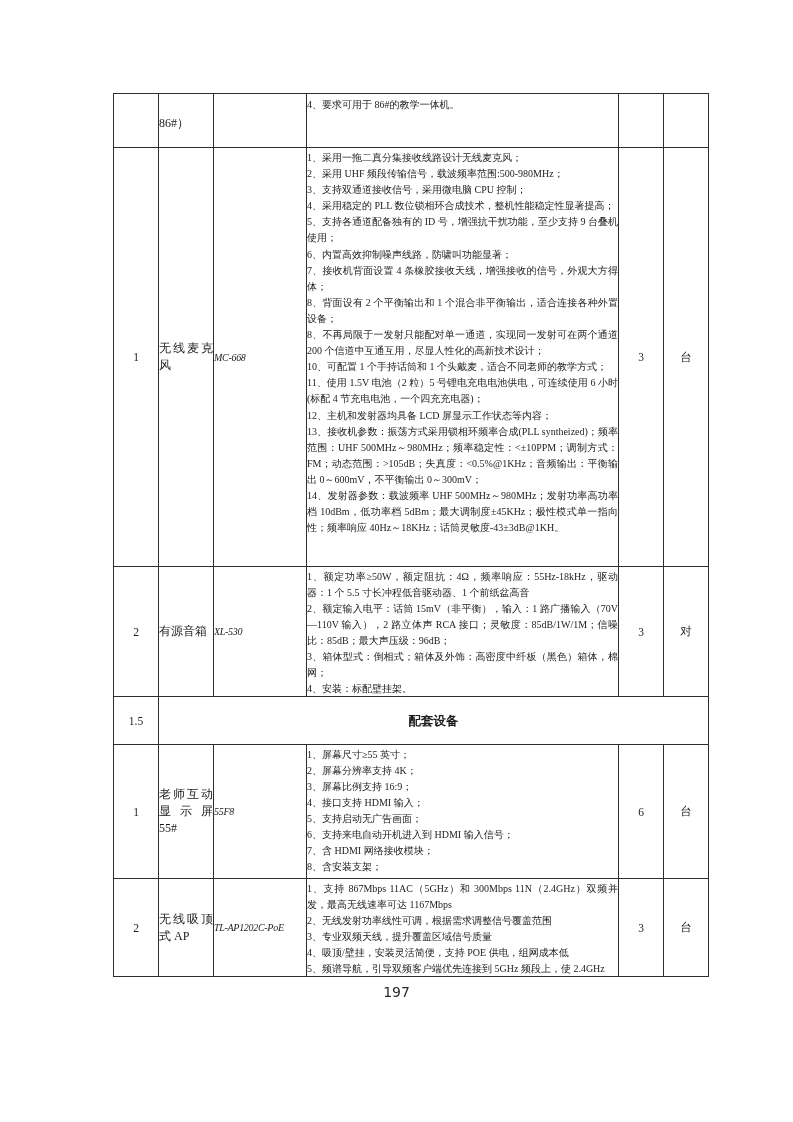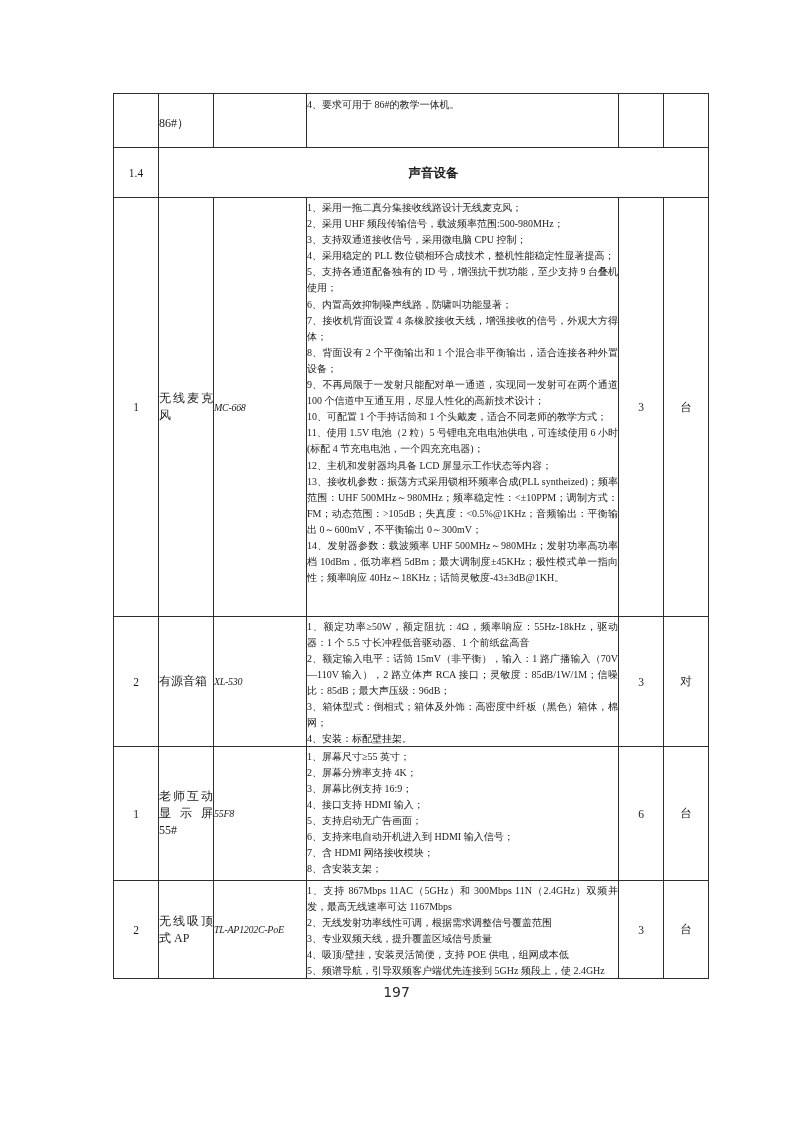--- a/index.html
+++ b/index.html
@@ -98,44 +98,38 @@
     <td class="model-cell"></td>
     <td class="spec-cell">
       <div class="spec-clip" style="height:48px">
         <div class="spec-line">4、要求可用于 86#的教学一体机。</div>
       </div>
     </td>
     <td class="qty-cell"></td>
     <td class="unit-cell"></td>
   </tr>
 
-  <tr style="height:50px">
-    <td class="seq-cell">1.4</td>
-    <td class="section-title-cell" colspan="5">
-      <span class="st">声音设备</span>
-    </td>
-  </tr>
 
   <tr style="height:419px">
     <td class="seq-cell">1</td>
     <td class="name-cell">
       <div class="nm">无线麦克风</div>
     </td>
     <td class="model-cell">MC-668</td>
     <td class="spec-cell">
       <div class="spec-clip" style="height:414px">
         <div class="spec-line">1、采用一拖二真分集接收线路设计无线麦克风；</div>
         <div class="spec-line">2、采用 UHF 频段传输信号，载波频率范围:500-980MHz；</div>
         <div class="spec-line">3、支持双通道接收信号，采用微电脑 CPU 控制；</div>
         <div class="spec-line">4、采用稳定的 PLL 数位锁相环合成技术，整机性能稳定性显著提高；</div>
         <div class="spec-line">5、支持各通道配备独有的 ID 号，增强抗干扰功能，至少支持 9 台叠机使用；</div>
         <div class="spec-line">6、内置高效抑制噪声线路，防啸叫功能显著；</div>
         <div class="spec-line">7、接收机背面设置 4 条橡胶接收天线，增强接收的信号，外观大方得体；</div>
         <div class="spec-line">8、背面设有 2 个平衡输出和 1 个混合非平衡输出，适合连接各种外置设备；</div>
-        <div class="spec-line">9、不再局限于一发射只能配对单一通道，实现同一发射可在两个通道 100 个信道中互通互用，尽显人性化的高新技术设计；</div>
+        <div class="spec-line">8、不再局限于一发射只能配对单一通道，实现同一发射可在两个通道 200 个信道中互通互用，尽显人性化的高新技术设计；</div>
         <div class="spec-line">10、可配置 1 个手持话筒和 1 个头戴麦，适合不同老师的教学方式；</div>
         <div class="spec-line">11、使用 1.5V 电池（2 粒）5 号锂电充电电池供电，可连续使用 6 小时(标配 4 节充电电池，一个四充充电器)；</div>
         <div class="spec-line">12、主机和发射器均具备 LCD 屏显示工作状态等内容；</div>
         <div class="spec-line">13、接收机参数：振荡方式采用锁相环频率合成(PLL syntheized)；频率范围：UHF 500MHz～980MHz；频率稳定性：&lt;±10PPM；调制方式：FM；动态范围：&gt;105dB；失真度：&lt;0.5%@1KHz；音频输出：平衡输出 0～600mV，不平衡输出 0～300mV；</div>
         <div class="spec-line">14、发射器参数：载波频率 UHF 500MHz～980MHz；发射功率高功率档 10dBm，低功率档 5dBm；最大调制度±45KHz；极性模式单一指向性；频率响应 40Hz～18KHz；话筒灵敏度-43±3dB@1KH。</div>
       </div>
     </td>
     <td class="qty-cell">3</td>
     <td class="unit-cell">台</td>
   </tr>
@@ -151,20 +145,26 @@
         <div class="spec-line">1、额定功率≥50W，额定阻抗：4Ω，频率响应：55Hz-18kHz，驱动器：1 个 5.5 寸长冲程低音驱动器、1 个前纸盆高音</div>
         <div class="spec-line">2、额定输入电平：话筒 15mV（非平衡），输入：1 路广播输入（70V—110V 输入），2 路立体声 RCA 接口；灵敏度：85dB/1W/1M；信噪比：85dB；最大声压级：96dB；</div>
         <div class="spec-line">3、箱体型式：倒相式；箱体及外饰：高密度中纤板（黑色）箱体，棉网；</div>
         <div class="spec-line">4、安装：标配壁挂架。</div>
       </div>
     </td>
     <td class="qty-cell">3</td>
     <td class="unit-cell">对</td>
   </tr>
 
+  <tr style="height:48px">
+    <td class="seq-cell">1.5</td>
+    <td class="section-title-cell" colspan="5">
+      <span class="st">配套设备</span>
+    </td>
+  </tr>
 
   <tr style="height:134px">
     <td class="seq-cell">1</td>
     <td class="name-cell">
       <div class="nm">老师互动显示屏 55#</div>
     </td>
     <td class="model-cell">55F8</td>
     <td class="spec-cell">
       <div class="spec-clip" style="height:130px">
         <div class="spec-line">1、屏幕尺寸≥55 英寸；</div>

